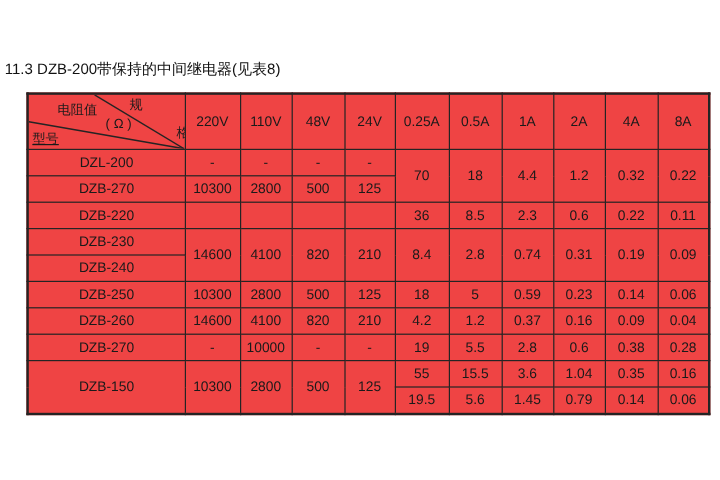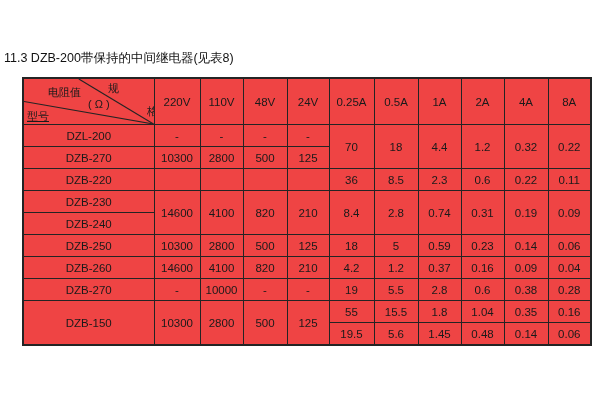--- a/index.html
+++ b/index.html
@@ -213,30 +213,30 @@
     </tr>
 
     <tr>
       <td rowspan="2" class="va-top">DZB-150</td>
       <td rowspan="2" class="va-top">10300</td>
       <td rowspan="2" class="va-top">2800</td>
       <td rowspan="2" class="va-top">500</td>
       <td rowspan="2" class="va-top">125</td>
       <td>55</td>
       <td>15.5</td>
-      <td>1.8</td>
+      <td>3.6</td>
       <td>1.04</td>
       <td>0.35</td>
       <td>0.16</td>
     </tr>
 
     <tr>
       <td>19.5</td>
       <td>5.6</td>
       <td>1.45</td>
-      <td>0.48</td>
+      <td>0.79</td>
       <td>0.14</td>
       <td>0.06</td>
     </tr>
 
   </tbody>
     </table>
 </div>
 
 </body></html>

